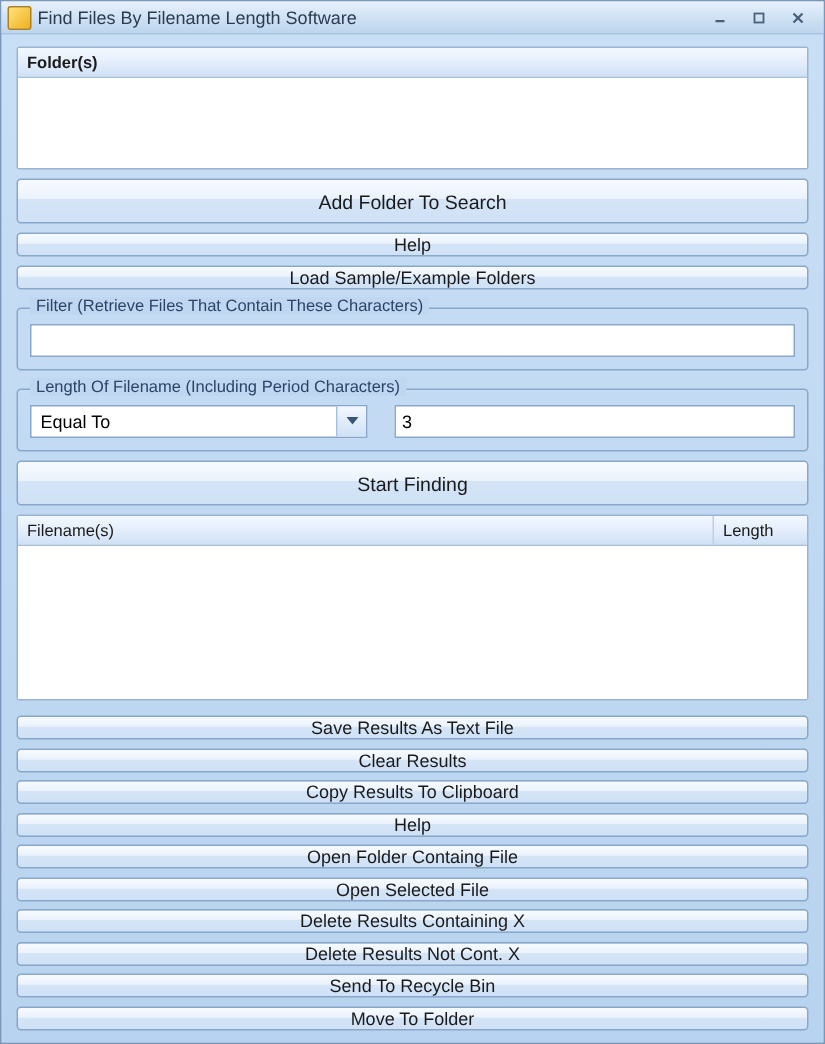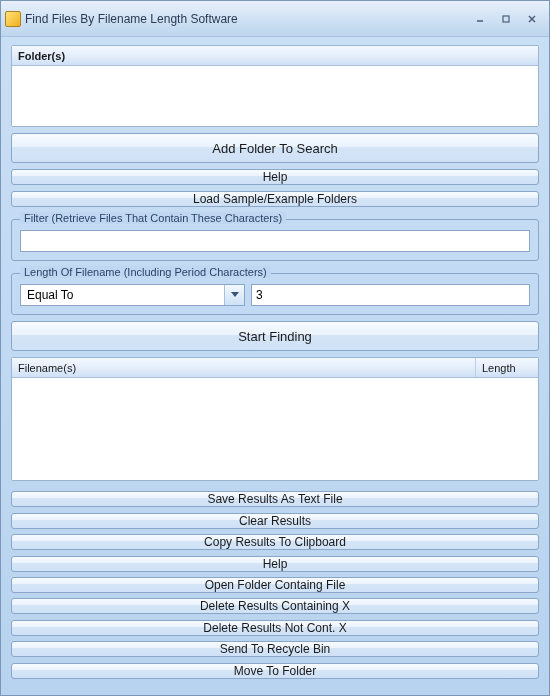--- a/index.html
+++ b/index.html
@@ -129,21 +129,21 @@
 .textfield {
   width: 100%;
   height: 22px;
   border: 1px solid #8aa7c9;
   background: #fff;
   padding: 0 4px;
   font-size: 12px;
 }
 .length-row {
   display: flex;
-  gap: 6px;
+  gap: 18px;
 }
 .combo-wrap {
   position: relative;
   flex: 0 0 225px;
 }
 .combo {
   width: 100%;
   height: 22px;
   border: 1px solid #8aa7c9;
   background: #fff;
@@ -258,20 +258,21 @@
       <div class="btn-row">
         <div class="btn">Save Results As Text File</div>
         <div class="btn">Clear Results</div>
       </div>
       <div class="btn-row">
         <div class="btn">Copy Results To Clipboard</div>
         <div class="btn">Help</div>
       </div>
       <div class="btn-row">
         <div class="btn">Open Folder Containg File</div>
+        <div class="btn">Open Selected File</div>
       </div>
       <div class="btn-row">
         <div class="btn">Delete Results Containing X</div>
         <div class="btn">Delete Results Not Cont. X</div>
       </div>
       <div class="btn-row">
         <div class="btn">Send To Recycle Bin</div>
         <div class="btn">Move To Folder</div>
       </div>
     </div>

